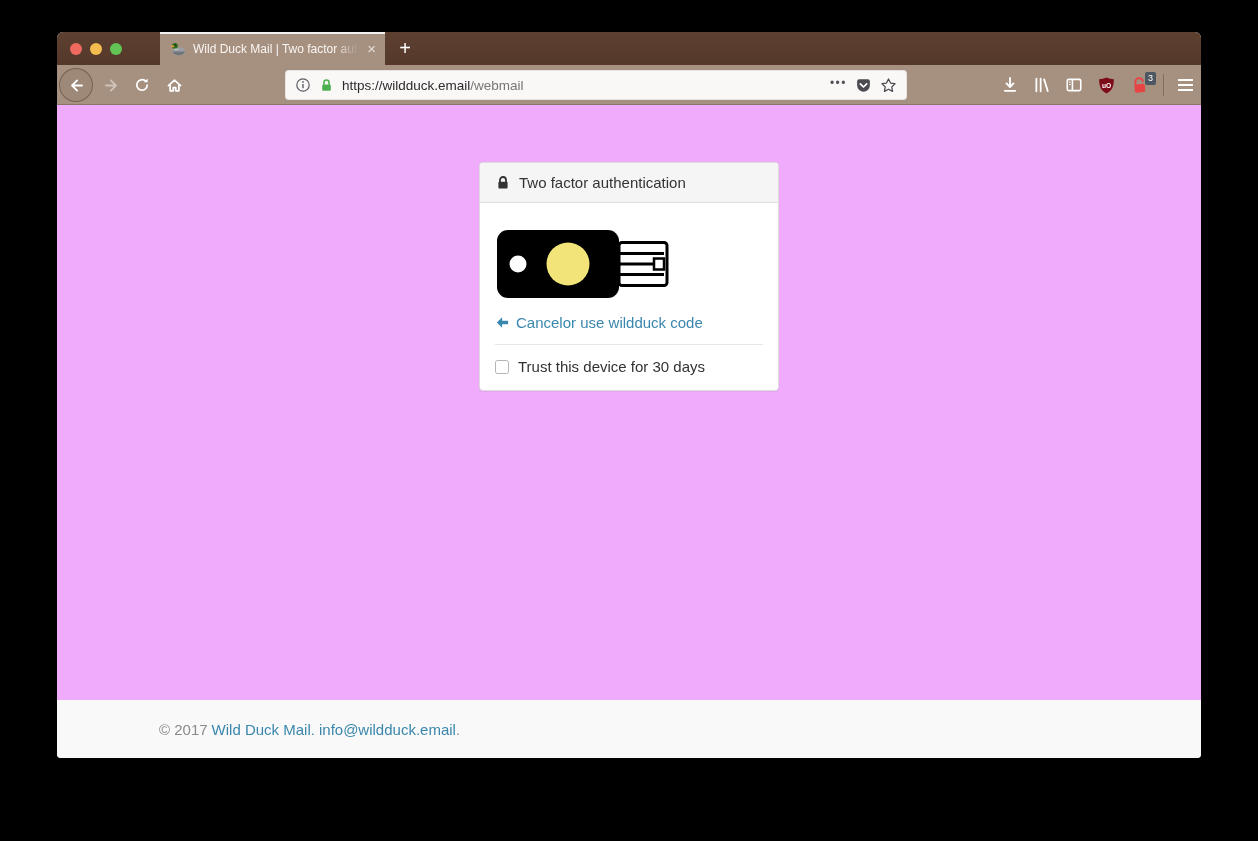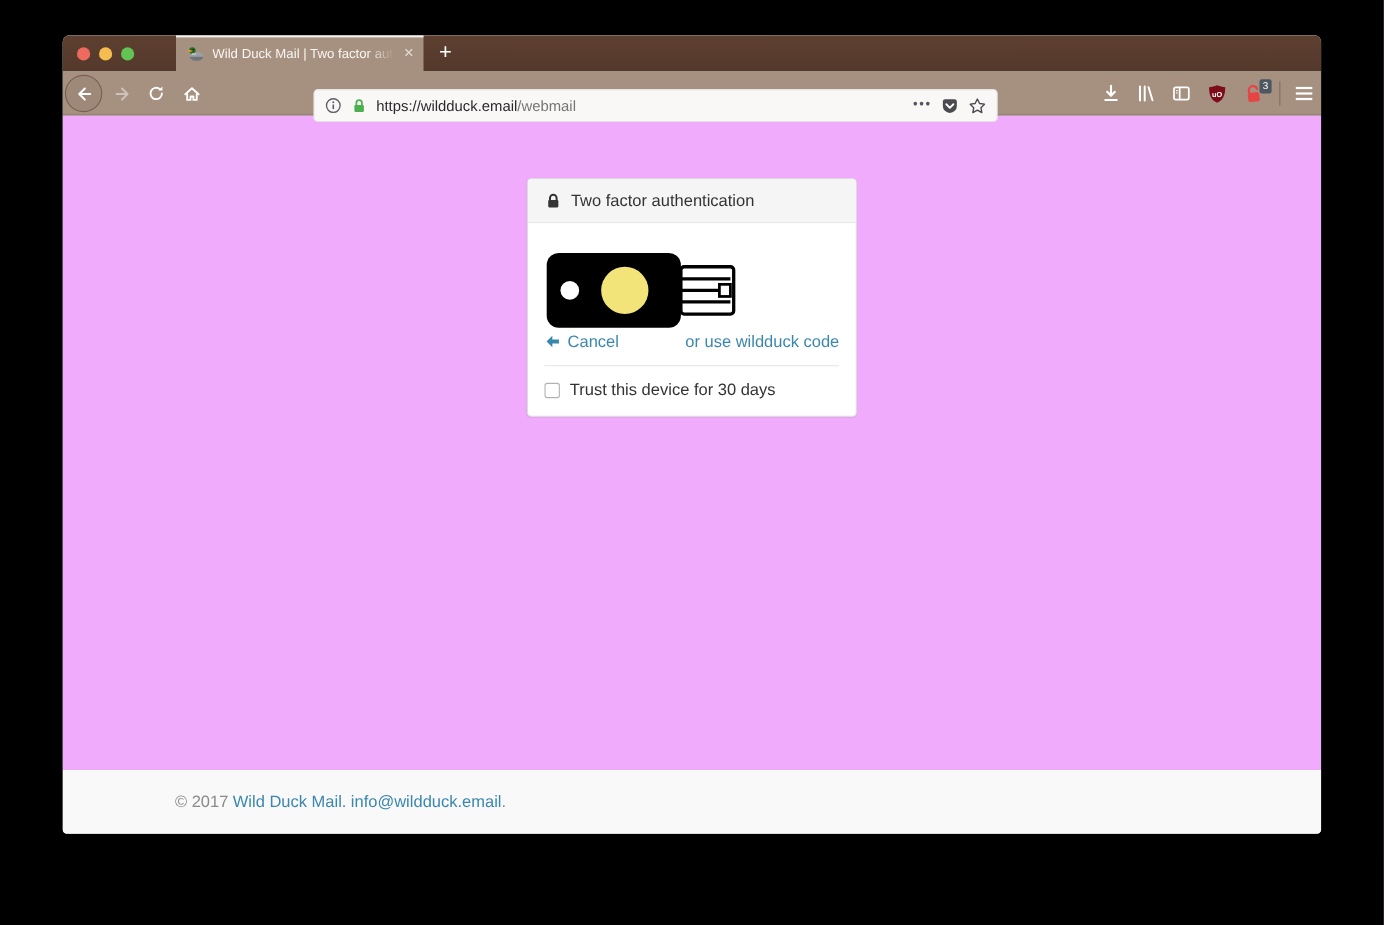--- a/index.html
+++ b/index.html
@@ -27,21 +27,21 @@
 
   
   .navbar { position:relative; height:40px; background:#a69181; border-bottom:1px solid rgba(0,0,0,.18); }
   .nav-btn { position:absolute; top:0; height:40px; display:grid; place-items:center; }
   .back { left:2px; top:3px; width:34px; height:34px; border-radius:50%;
           border:1px solid rgba(70,48,36,.45); background:#9e8878; display:grid; place-items:center; }
   .fwd { left:40px; width:28px; opacity:.45; }
   .reload { left:71px; width:28px; }
   .home { left:103px; width:28px; }
 
-  .urlbar { position:absolute; left:228px; top:16px; width:622px; height:30px; background:#faf8f6;
+  .urlbar { position:absolute; left:228px; top:5px; width:622px; height:30px; background:#faf8f6;
             border-radius:4px; box-shadow:inset 0 0 0 1px rgba(0,0,0,.08);
             display:flex; align-items:center; padding:0 10px; gap:8px; }
   .url-text { flex:1; font-size:13.5px; color:#2a2a2e; white-space:nowrap; overflow:hidden; }
   .url-path { color:#767676; }
   .dots { font-size:12px; letter-spacing:1.5px; color:#55555b; padding-bottom:4px; }
 
   .nav-right { position:absolute; right:8px; top:0; height:40px; display:flex; align-items:center; gap:14px; }
   .ext-wrap { position:relative; }
   .ext-badge { position:absolute; top:-4px; right:-7px; background:#4d5761; color:#fff; font-size:9px;
                line-height:1; padding:2px 3px; border-radius:2px; }
@@ -51,21 +51,21 @@
 
   
   .content { height:595px; background:#f0abfc; overflow:hidden; }
   .panel { width:300px; margin:57px auto 0; background:#fff; border:1px solid #dcdcdc; border-radius:4px;
            box-shadow:0 1px 1px rgba(0,0,0,.05); }
   .panel-heading { display:flex; align-items:center; gap:8px; padding:11px 15px; background:#f5f5f5;
                    border-bottom:1px solid #ddd; border-radius:3px 3px 0 0; font-size:15px; color:#333; }
   .panel-body { padding:15px; }
   .yubikey { display:block; margin:11px 0 0 1px; }
   .instruction { margin-top:15px; font-size:15px; color:#4a4a4a; }
-  .links-row { margin-top:3px; display:flex; justify-content:space-between; align-items:center; font-size:15px; }
+  .links-row { margin-top:15px; display:flex; justify-content:flex-start; align-items:center; font-size:15px; }
   .blue-link { color:#3a87ad; text-decoration:none; cursor:pointer; }
   .cancel { display:inline-flex; align-items:center; gap:6px; }
   .rule { border:0; border-top:1px solid #e7e7e7; margin:13px 0; }
   .trust { display:flex; align-items:center; gap:9px; font-size:15px; color:#333; }
   .trust input { appearance:none; -webkit-appearance:none; width:14px; height:14px; border:1px solid #b3b3b3;
                  border-radius:2.5px; background:#fff; margin:0; }
 
   .footer { height:58px; background:#f9f9f9; }
   .footer-text { padding:21px 12px 0 102px; font-size:15px; color:#8a8a8a; }
   .footer-text a { color:#3a87ad; text-decoration:none; }

